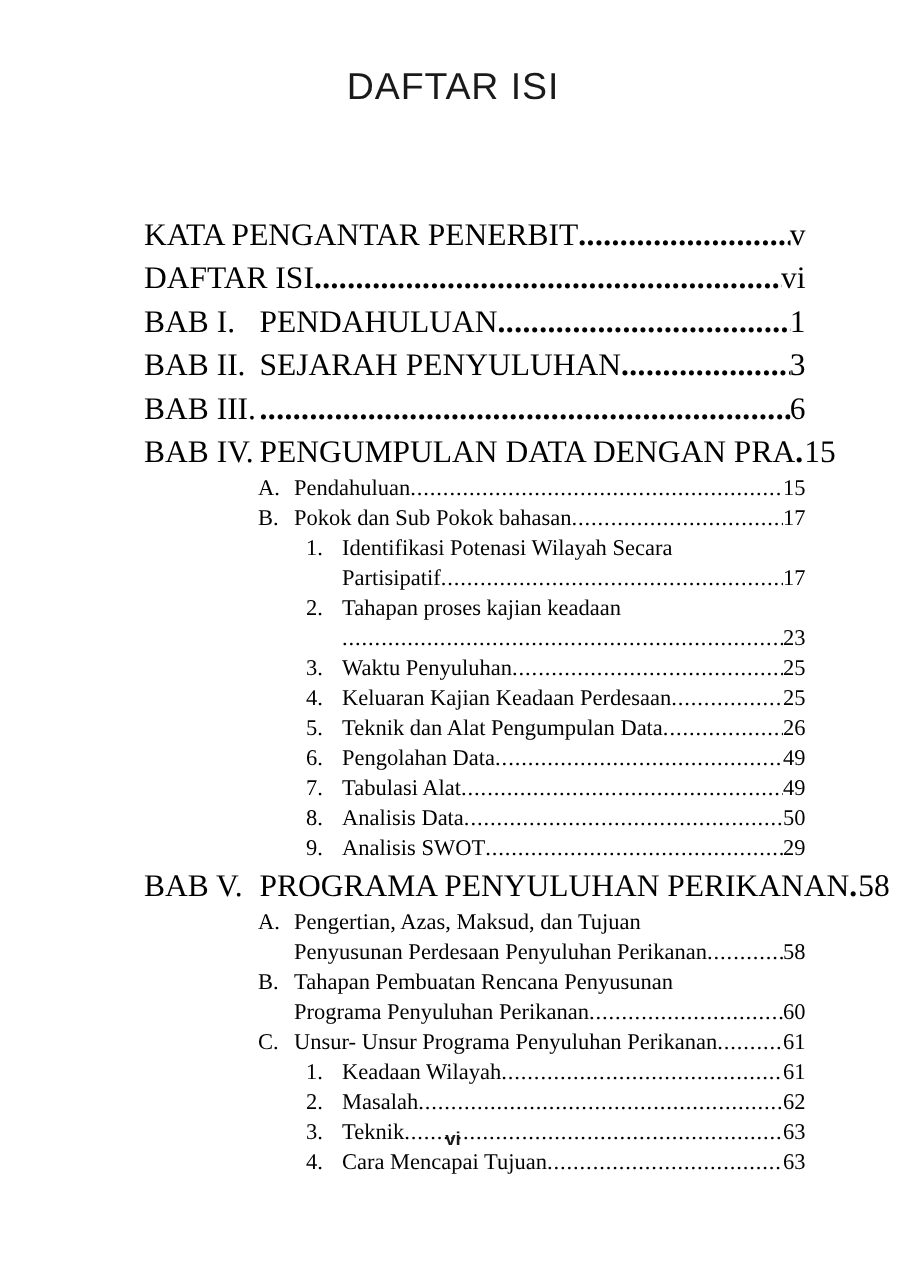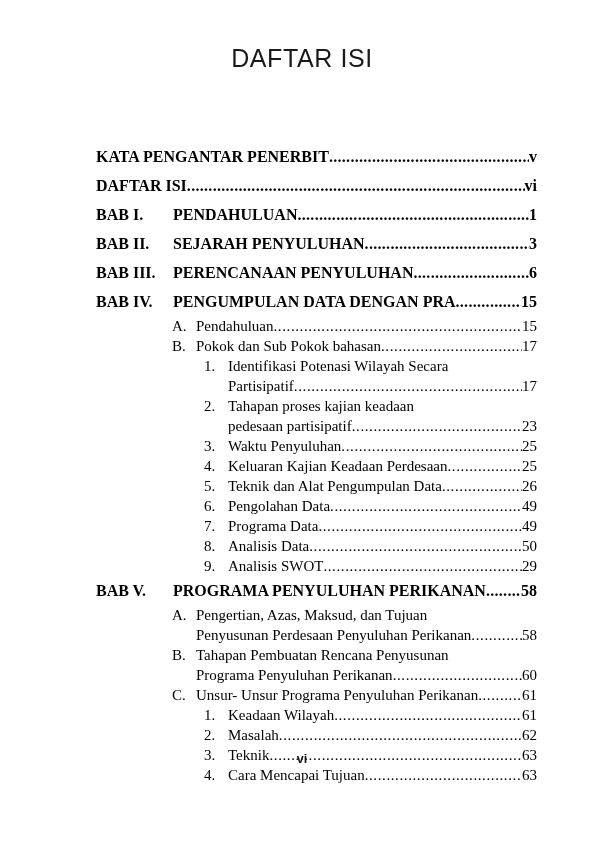--- a/index.html
+++ b/index.html
@@ -47,22 +47,22 @@
   }
 
   .row {
     display: flex;
     align-items: baseline;
     width: 100%;
   }
 
   
   .row.chapter {
-    font-weight: bold;
-    font-size: 16px;
+    font-weight: normal;
+    font-size: 21px;
     height: 29px;
     line-height: 29px;
   }
   .row.chapter .marker {
     flex: 0 0 77px;
     white-space: nowrap;
   }
 
   
   .row.sub {
@@ -158,21 +158,20 @@
         <div class="row chapter">
           <span class="marker">BAB II.</span>
           <span class="label">SEJARAH PENYULUHAN </span>
           <span class="leader"></span>
           <span class="pageno">3</span>
         </div>
       </div>
       <div>
         <div class="row chapter">
           <span class="marker">BAB III.</span>
-          <span class="label">PERENCANAAN PENYULUHAN </span>
           <span class="leader"></span>
           <span class="pageno">6</span>
         </div>
       </div>
       <div>
         <div class="row chapter">
           <span class="marker">BAB IV.</span>
           <span class="label">PENGUMPULAN DATA DENGAN PRA</span>
           <span class="leader"></span>
           <span class="pageno">15</span>
@@ -206,21 +205,20 @@
           <span class="pageno">17</span>
         </div>
       </div>
       <div class="lvl-number">
         <div class="row sub">
           <span class="marker">2.</span>
           <span class="label">Tahapan proses kajian keadaan</span>
         </div>
         <div class="row cont sub">
           <span class="marker">2.</span>
-          <span class="label">pedesaan partisipatif</span>
           <span class="leader"></span>
           <span class="pageno">23</span>
         </div>
       </div>
       <div class="lvl-number">
         <div class="row sub">
           <span class="marker">3.</span>
           <span class="label">Waktu Penyuluhan </span>
           <span class="leader"></span>
           <span class="pageno">25</span>
@@ -246,21 +244,21 @@
         <div class="row sub">
           <span class="marker">6.</span>
           <span class="label">Pengolahan Data</span>
           <span class="leader"></span>
           <span class="pageno">49</span>
         </div>
       </div>
       <div class="lvl-number">
         <div class="row sub">
           <span class="marker">7.</span>
-          <span class="label">Programa Data</span>
+          <span class="label">Tabulasi Alat</span>
           <span class="leader"></span>
           <span class="pageno">49</span>
         </div>
       </div>
       <div class="lvl-number">
         <div class="row sub">
           <span class="marker">8.</span>
           <span class="label">Analisis Data </span>
           <span class="leader"></span>
           <span class="pageno">50</span>

